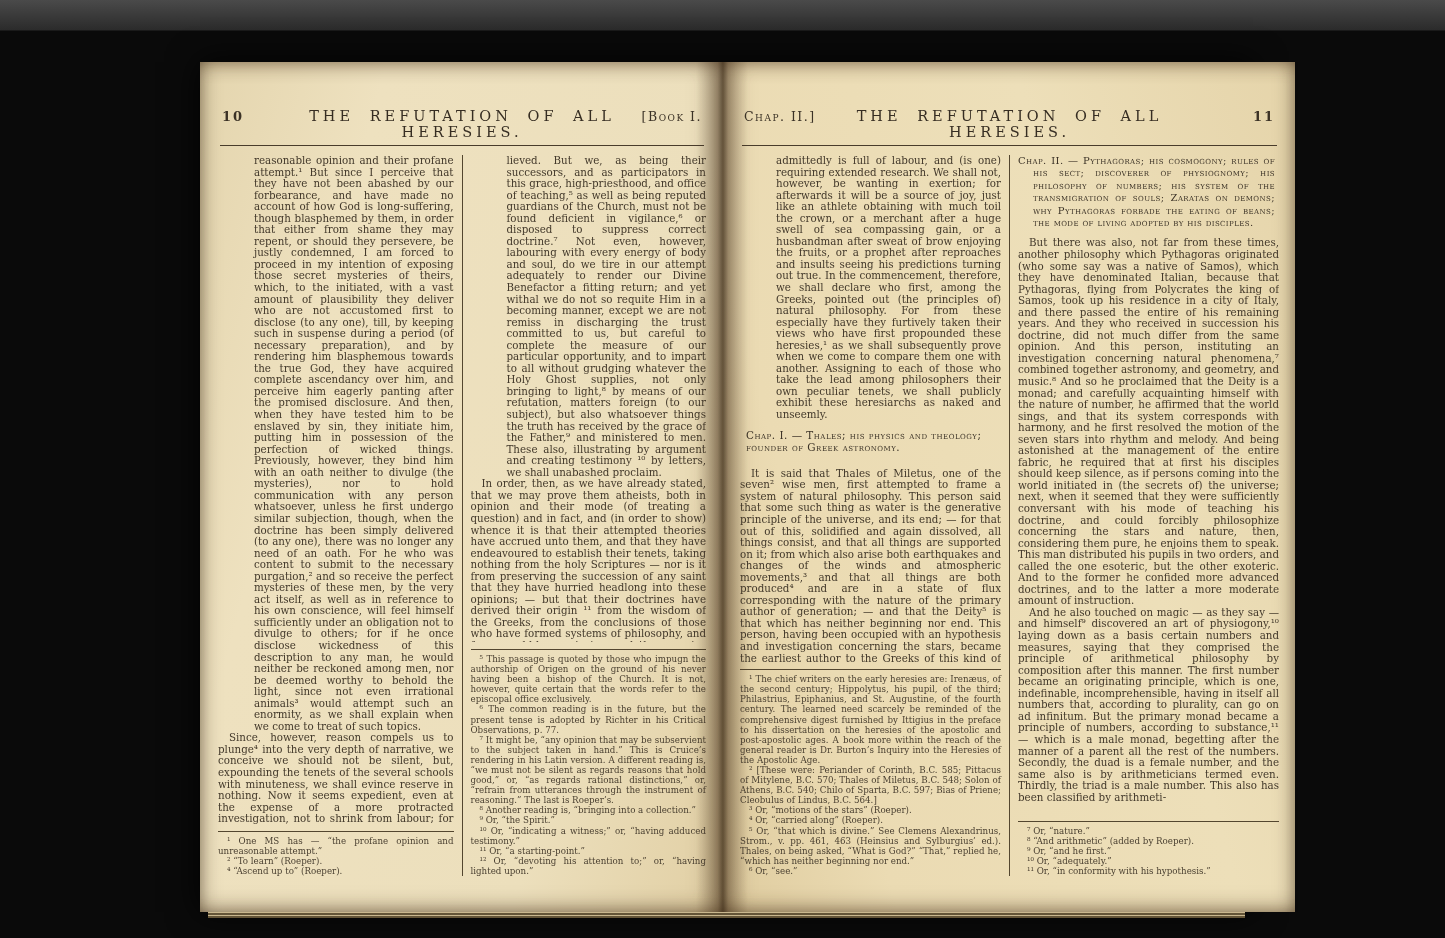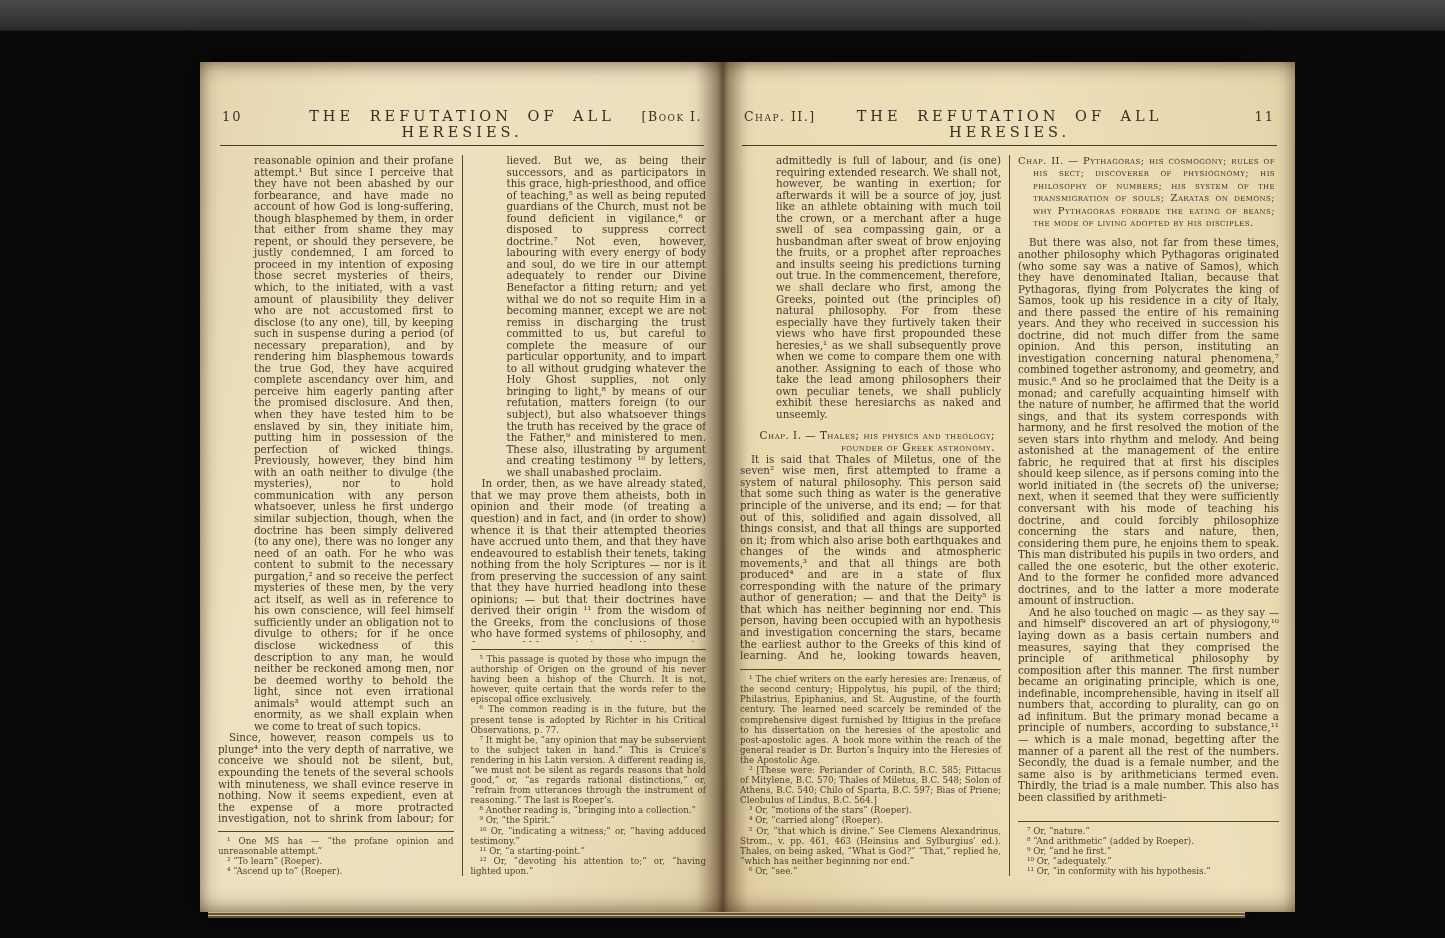--- a/index.html
+++ b/index.html
@@ -43,39 +43,39 @@
   }
   .gutter{
     position:absolute;left:496px;top:0;width:52px;height:850px;z-index:5;
     background:linear-gradient(to right,rgba(50,30,10,0) 0%,rgba(50,30,10,.28) 42%,rgba(35,20,5,.5) 52%,rgba(50,30,10,.25) 62%,rgba(50,30,10,0) 100%);
     pointer-events:none;
   }
   .page-inner{padding:22px 16px 0 18px;height:828px;box-sizing:border-box;display:flex;flex-direction:column;}
   .page-header{display:flex;align-items:baseline;padding:0 4px 5px 4px;color:#3b3226;}
   .corner{font-size:12.5px;letter-spacing:1.5px;width:86px;font-variant:small-caps;}
   .corner.r{text-align:right;}
-  .pagenum{font-size:13px;letter-spacing:2px;}
+  .pagenum{font-size:13px;letter-spacing:2px;font-weight:bold;}
   .running-title{
     flex:1;text-align:center;font-size:14.5px;letter-spacing:4px;word-spacing:7px;color:#362d22;margin-top:24px;
   }
   .header-rule{border-top:1.6px solid #493c2b;margin:0 2px 7px 2px;}
   .cols{display:flex;flex:1;min-height:0;padding:2px 0 14px 0;}
   .col{flex:1;display:flex;flex-direction:column;min-width:0;min-height:0;}
   .col-rule{width:1px;background:#53462f;margin:0 8px;flex:0 0 auto;}
   .body-text{flex:1 1 auto;min-height:0;overflow:hidden;}
   .body-text p{
     margin:0;font-size:10.3px;line-height:11.55px;text-align:justify;
     color:#42382a;
   }
   .body-text p.indent{text-indent:11px;}
   .body-text p.noindent{text-indent:0;margin-left:36px;}
   .body-text p.chap-heading{
-    text-indent:0;text-align:right;font-variant:small-caps;
+    text-indent:0;text-align:left;font-variant:small-caps;
     font-size:10.4px;line-height:12.6px;letter-spacing:.5px;
-    margin:8px 6px 0 6px;color:#3b3226;
+    margin:8px 6px 14px 6px;color:#3b3226;
   }
   .body-text p.chap-summary{
     text-indent:-15px;padding-left:15px;font-variant:small-caps;
     font-size:10px;line-height:12.4px;letter-spacing:.4px;
     margin:0 4px 8px 0;color:#3b3226;
   }
   .footnotes{
     flex:0 0 auto;margin-top:7px;border-top:1.1px solid #53462f;padding-top:4px;
   }
   .footnotes p{

